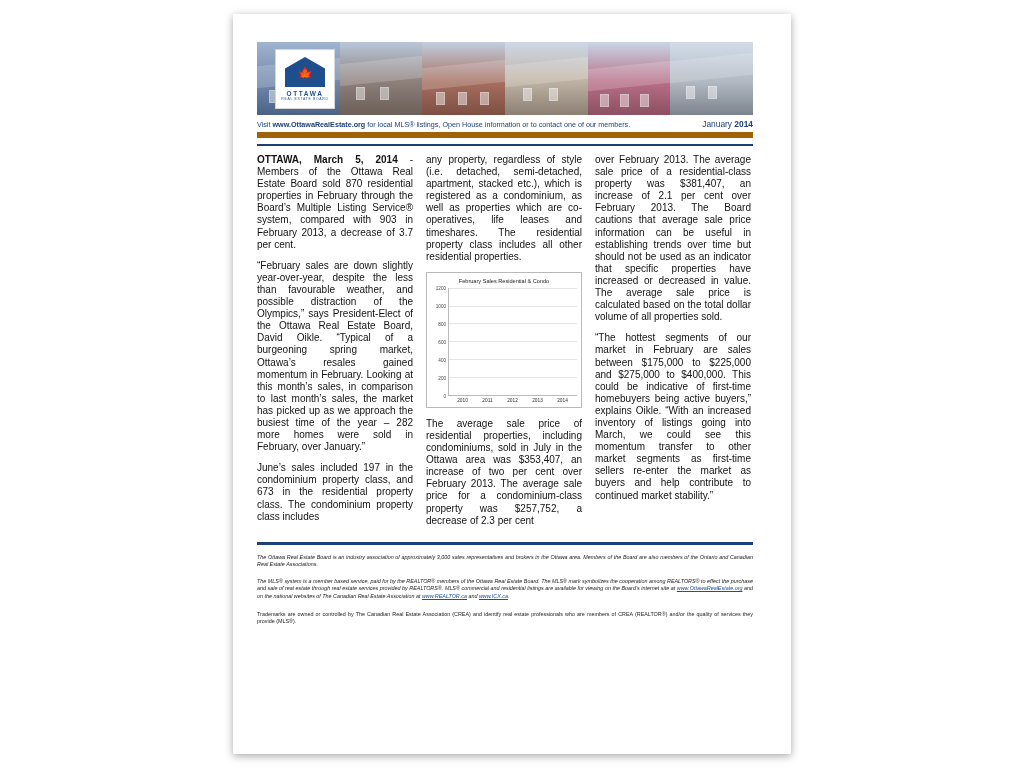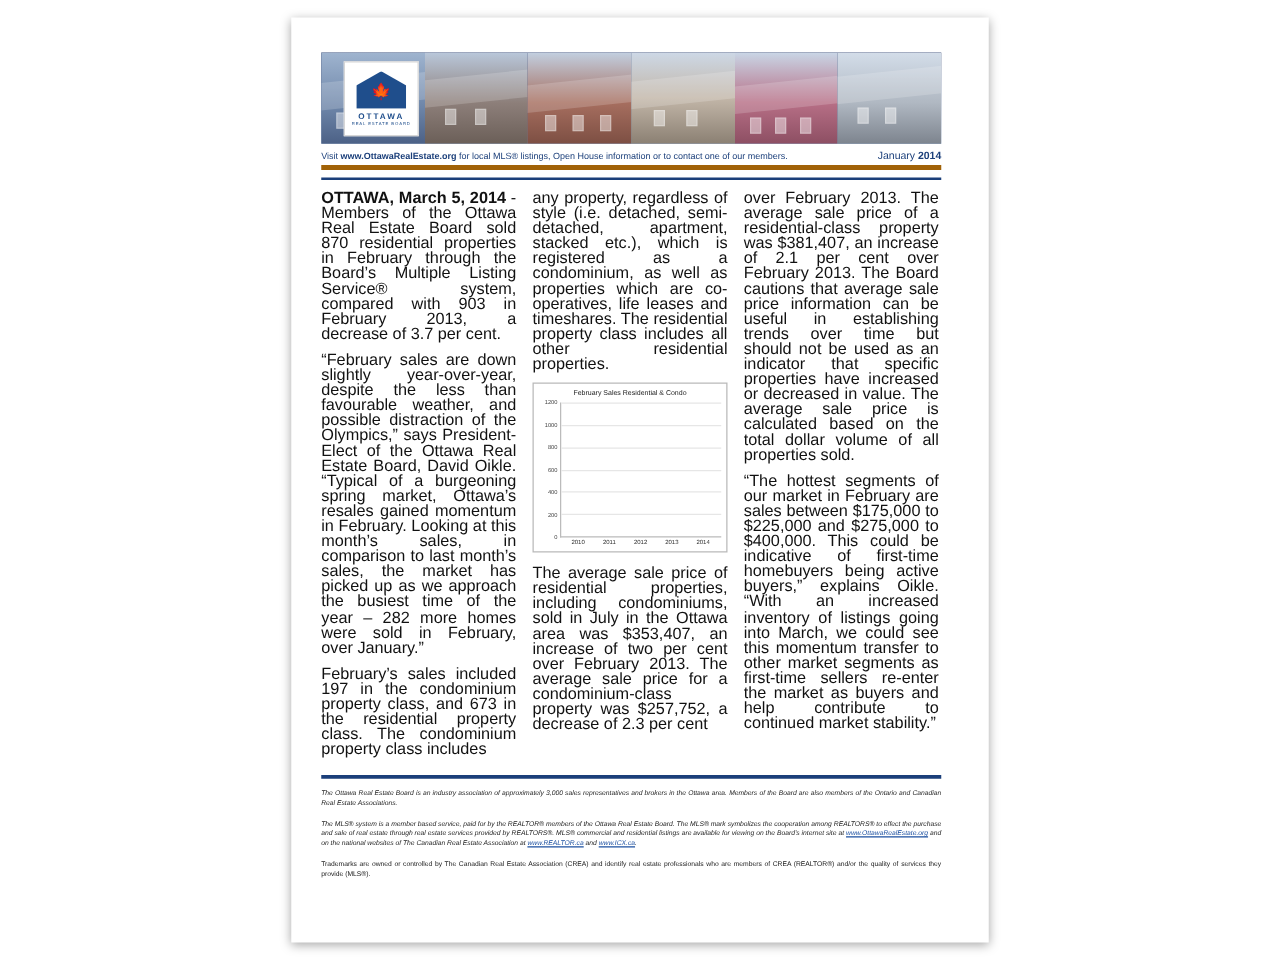--- a/index.html
+++ b/index.html
@@ -91,21 +91,21 @@
     font-size: 3.4px; letter-spacing: 0.7px; color: #1f4e8c;
   }
   
   .visitbar {
     position: relative;
     width: 496px;
     padding: 4px 0 3px 0;
     display: flex;
     align-items: baseline;
     justify-content: space-between;
-    border-bottom: 4px solid #a16207;
+    border-bottom: 6px solid #a16207;
   }
   .visit-text {
     font-size: 7.2px; color: #1b3f7a;
   }
   .visit-text b { font-weight: bold; }
   .visit-date {
     font-size: 8.4px; color: #1b3f7a;
   }
   .visit-date b { font-weight: bold; }
   
@@ -133,21 +133,21 @@
   
   .cols {
     margin-top: 8px;
     display: flex;
     gap: 13px;
     width: 496px;
   }
   .col { width: 156px; }
   p.body {
     margin: 0 0 9px 0;
-    font-size: 13px;
+    font-size: 10px;
     line-height: 12.1px;
     color: #111111;
     text-align: justify;
   }
   p.body b { font-weight: bold; }
   
   .chart-wrap {
     width: 156px;
     border: 1px solid #b9b9b9;
     background: #ffffff;
@@ -299,21 +299,21 @@
         <div class="visit-date"><span>January </span><b>2014</b></div>
       </div>
 
       <div class="rule"></div>
 
       <div class="cols">
 
         <div class="col">
           <p class="body"><b>OTTAWA, March 5, 2014</b><span> - Members of the Ottawa Real Estate Board sold 870 residential properties in February through the Board’s Multiple Listing Service® system, compared with 903 in February 2013, a decrease of 3.7 per cent.</span></p>
           <p class="body">“February sales are down slightly year-over-year, despite the less than favourable weather, and possible distraction of the Olympics,” says President-Elect of the Ottawa Real Estate Board, David Oikle. “Typical of a burgeoning spring market, Ottawa’s resales gained momentum in February. Looking at this month’s sales, in comparison to last month’s sales, the market has picked up as we approach the busiest time of the year – 282 more homes were sold in February, over January.”</p>
-          <p class="body">February’s sales included 197 in the condominium property class, and 673 in the residential property class. The condominium property class includes</p>
+          <p class="body">June’s sales included 197 in the condominium property class, and 673 in the residential property class. The condominium property class includes</p>
         </div>
 
         <div class="col">
           <p class="body">any property, regardless of style (i.e. detached, semi-detached, apartment, stacked etc.), which is registered as a condominium, as well as properties which are co-operatives, life leases and timeshares. The residential property class includes all other residential properties.</p>
 
           <div class="chart-wrap">
             <div class="chart-title">February Sales Residential &amp; Condo</div>
             <div class="chart-area">
               <div class="y-axis">
                 <div class="y-tick" style="top:0%">1200</div>

